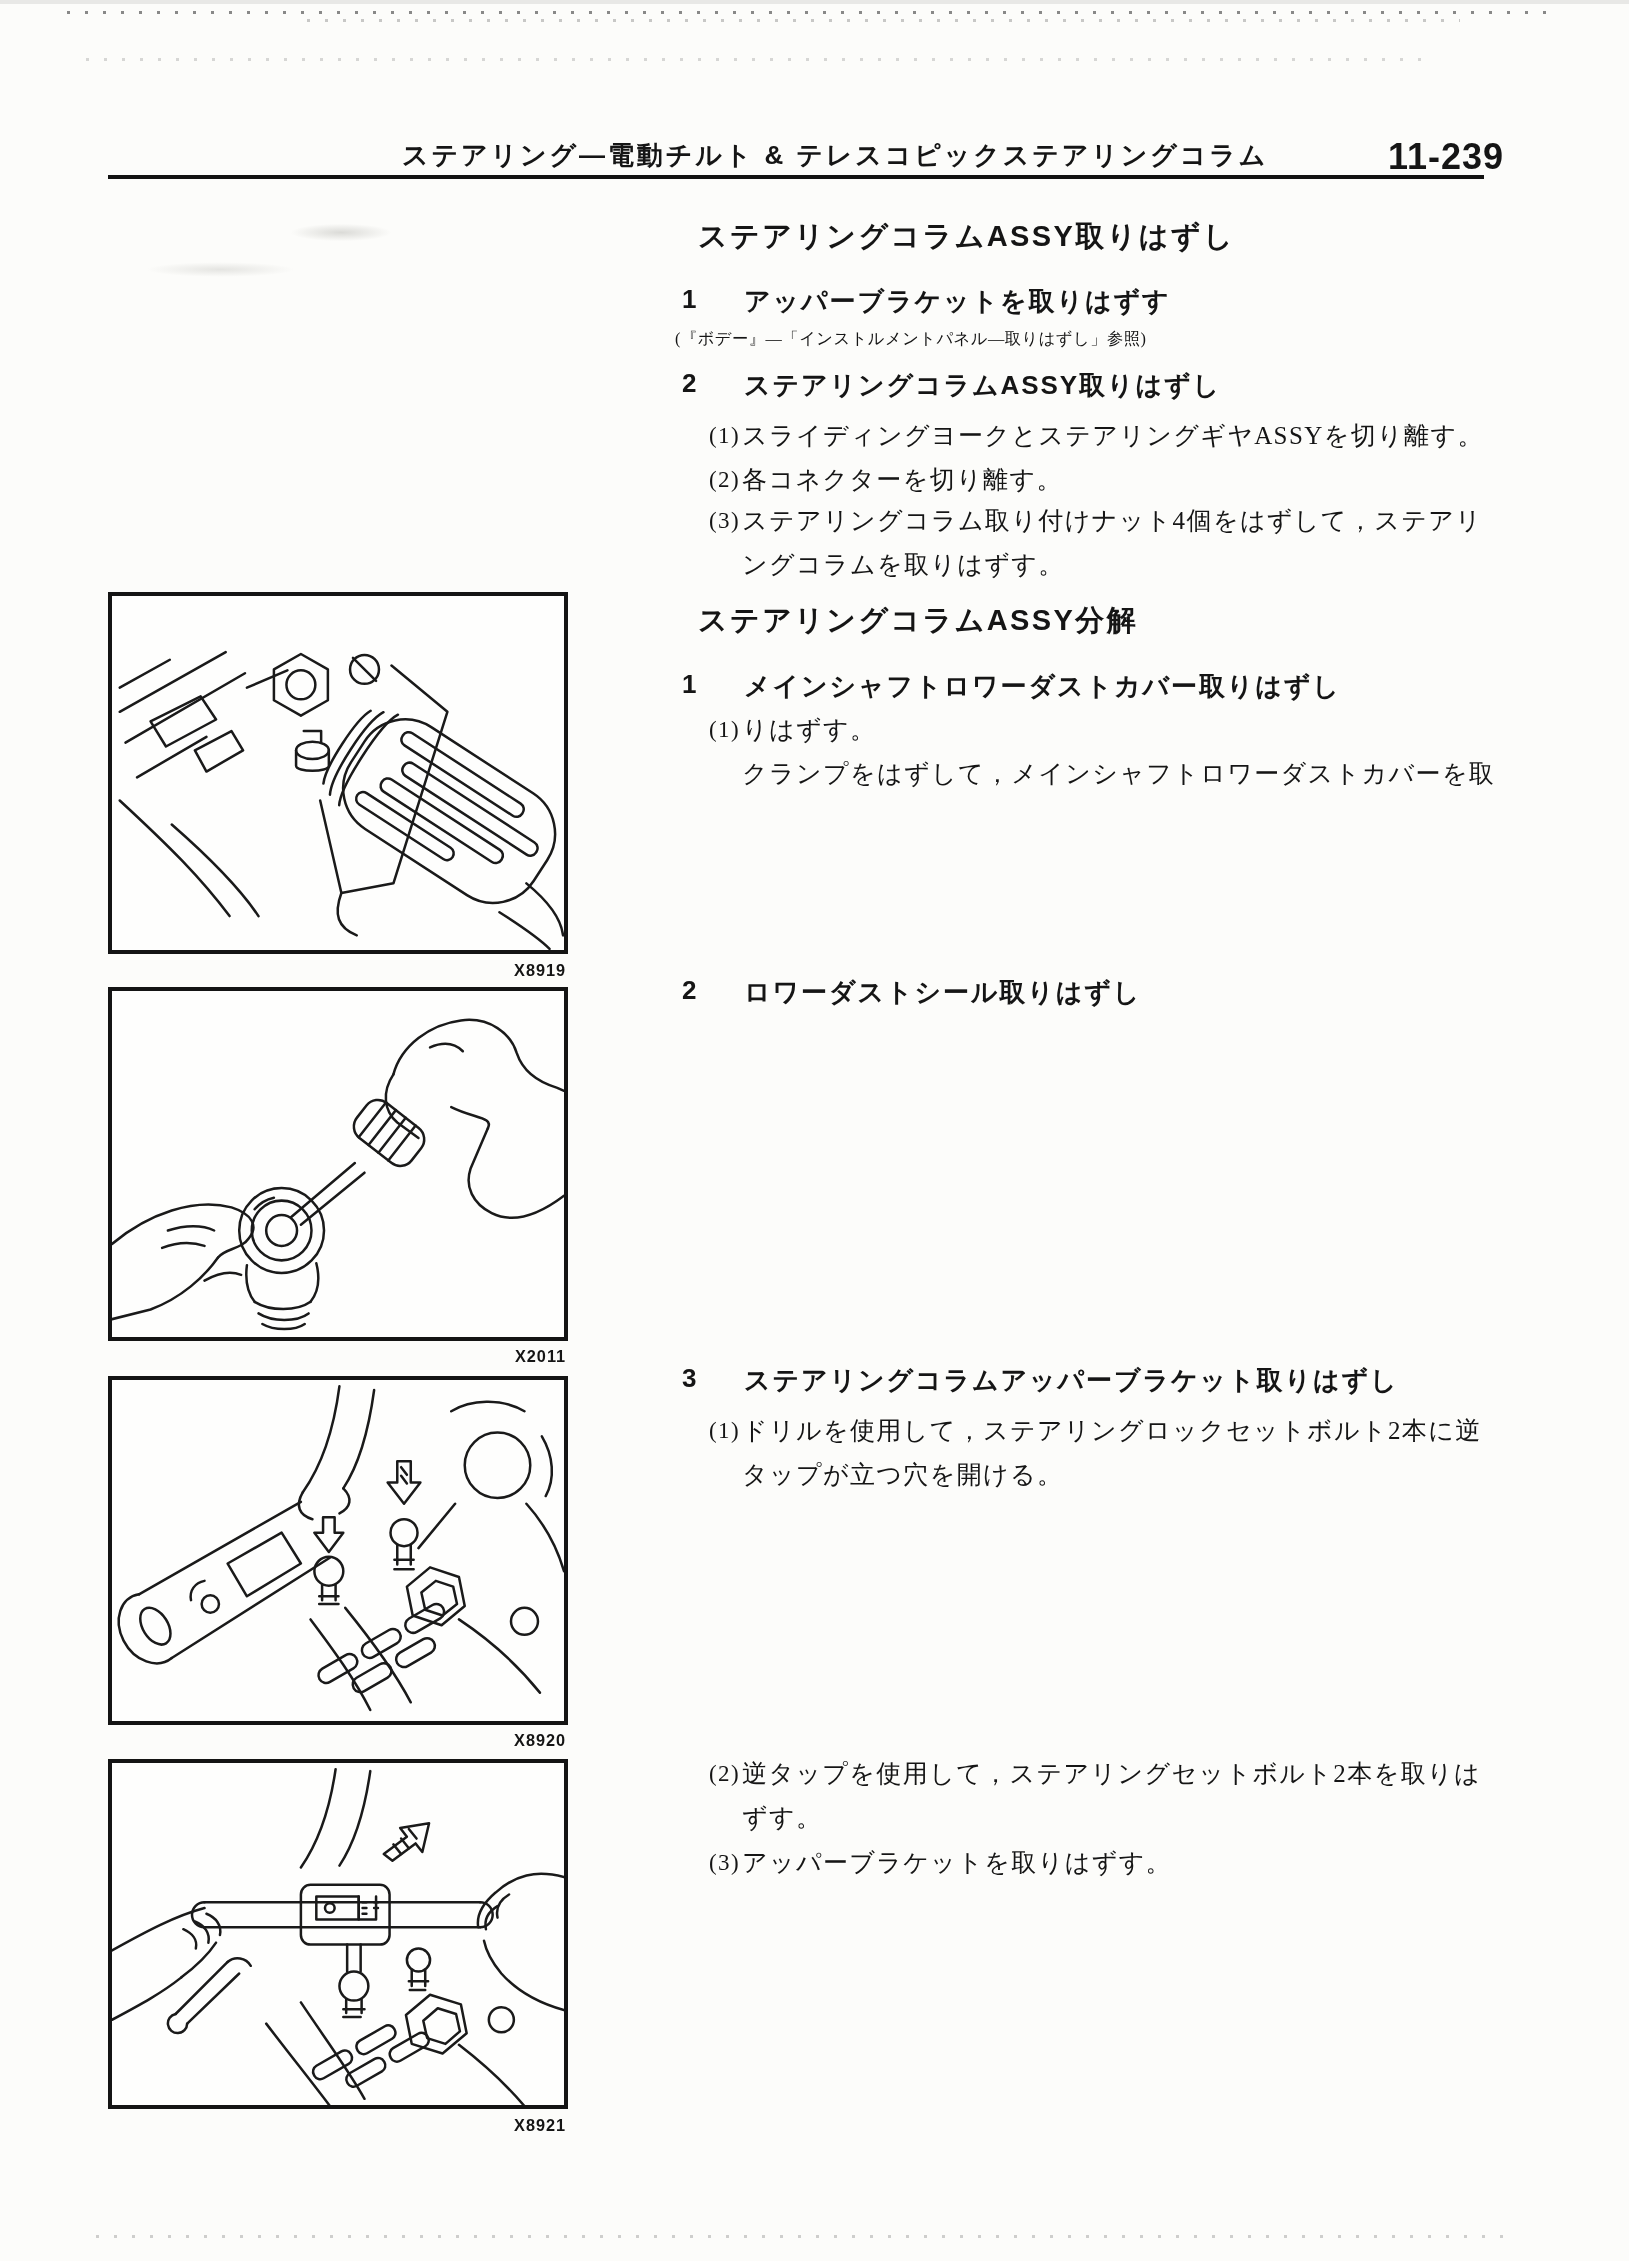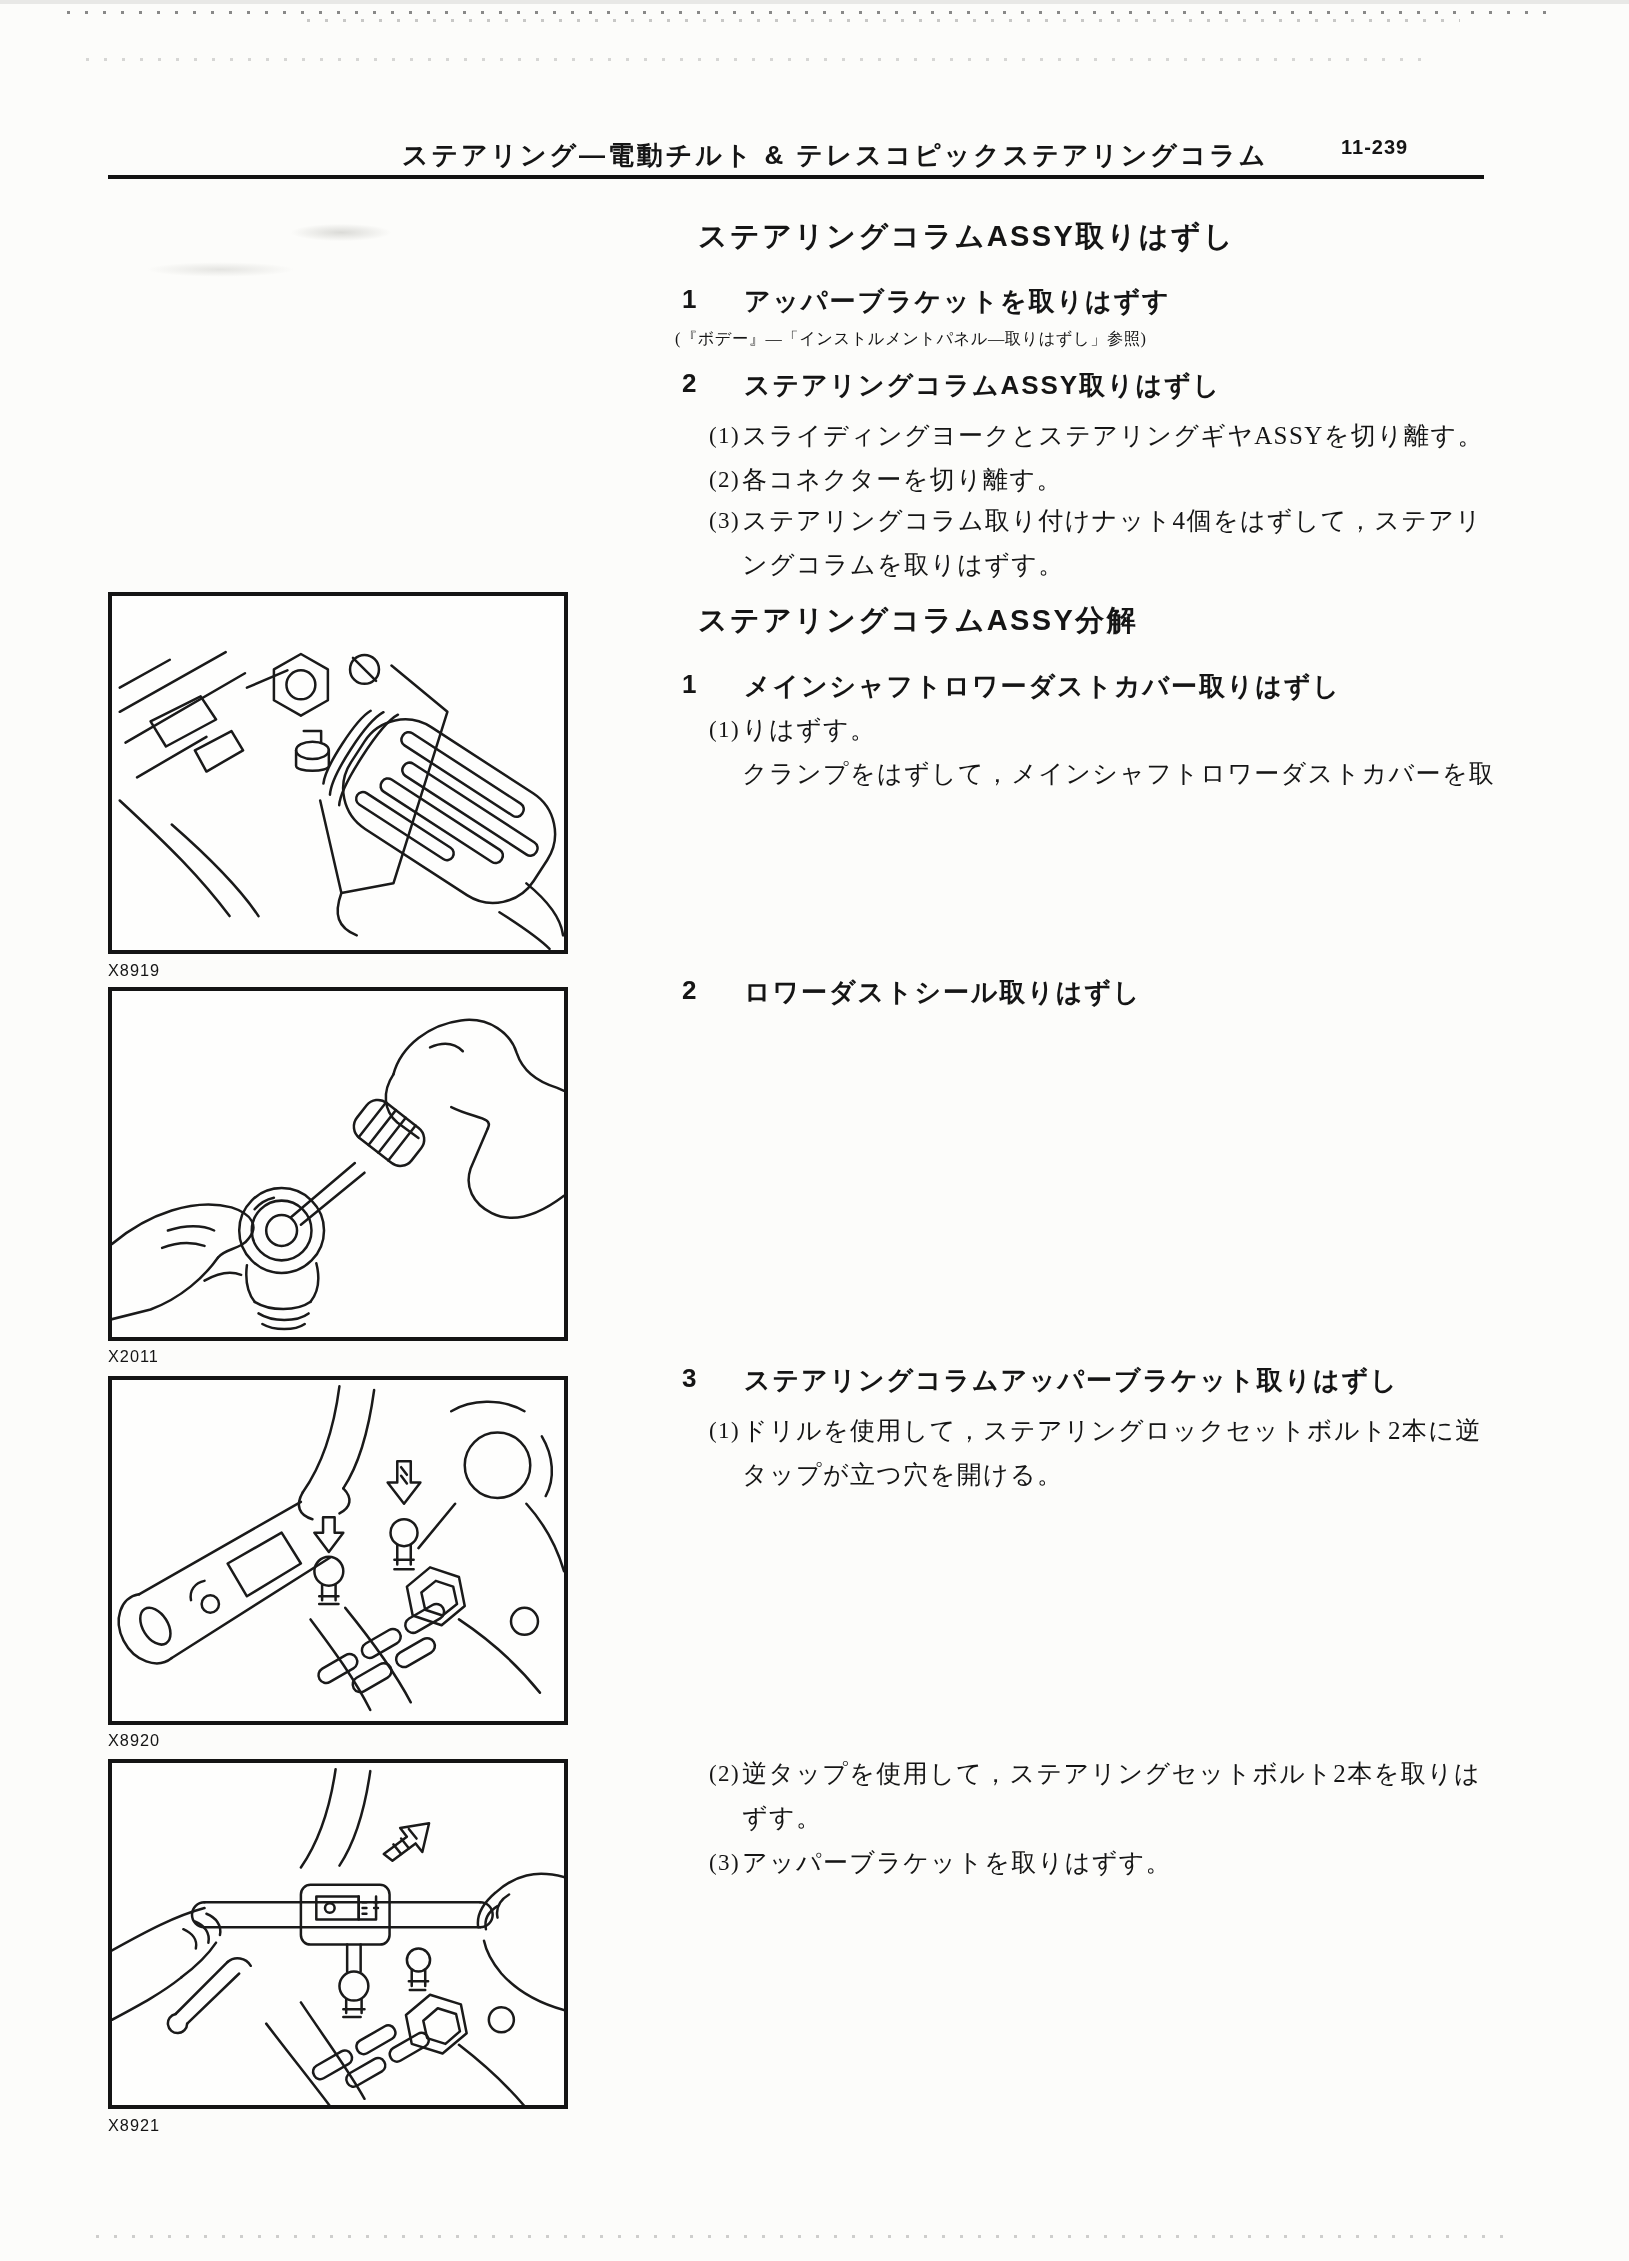--- a/index.html
+++ b/index.html
@@ -15,35 +15,35 @@
   .abs{position:absolute;}
   
   .noise{position:absolute;height:2.9px;background:repeating-linear-gradient(90deg,#2a2a2a 0 2.9px,transparent 2.9px 18px);}
   .noise.n1{left:67px;top:6.7px;width:1489px;opacity:.55;}
   .noise.n2{left:307px;top:15.4px;width:1153px;opacity:.25;}
   .noise.n3{left:86px;top:54px;width:1345px;opacity:.18;}
   .noise.n4{left:96px;top:2231px;width:1422px;opacity:.22;}
   .smudge{position:absolute;border-radius:50%;background:radial-gradient(closest-side,#b9b9b4,transparent 70%);}
   
   .hdr-title{left:402px;top:134px;font-weight:bold;font-size:26px;letter-spacing:2.9px;}
-  .hdr-num{left:1341px;top:132px;font-weight:bold;font-size:20px;letter-spacing:1px;}
+  .hdr-num{left:1388px;top:132px;font-weight:bold;font-size:36px;letter-spacing:1px;}
   .hdr-rule{left:108px;top:171px;width:1376px;height:3.8px;background:#121212;}
   
   .sec-title{font-weight:bold;font-size:29px;letter-spacing:2.4px;left:698px;white-space:nowrap;}
   .step{display:flex;left:682px;font-weight:bold;font-size:26px;letter-spacing:1.9px;white-space:nowrap;}
   .step .num{width:62px;flex:none;}
   .note{left:675px;font-family:"Liberation Serif",serif;font-size:16.3px;letter-spacing:0.5px;white-space:nowrap;}
   
   .sub{display:flex;left:709px;font-family:"Liberation Serif",serif;font-size:25px;letter-spacing:1.4px;line-height:44px;white-space:nowrap;}
   .sub .num{width:33px;flex:none;font-size:23px;}
   .sub .ln{display:block;}
   
   .figbox{position:absolute;left:108px;width:460px;border:4.8px solid #141414;background:#fefefd;box-sizing:border-box;}
   .figbox svg{display:block;width:100%;height:100%;}
-  .figlabel{position:absolute;left:108px;width:460px;text-align:left;font-weight:normal;font-size:16.3px;letter-spacing:1px;padding-right:1.9px;box-sizing:border-box;}
+  .figlabel{position:absolute;left:108px;width:460px;text-align:right;font-weight:bold;font-size:16.3px;letter-spacing:1px;padding-right:1.9px;box-sizing:border-box;}
 </style>
 </head>
 <body>
 
 <div class="page">
 
   <div class="noise n1"></div>
   <div class="noise n2"></div>
   <div class="noise n3"></div>
   <div class="noise n4"></div>

